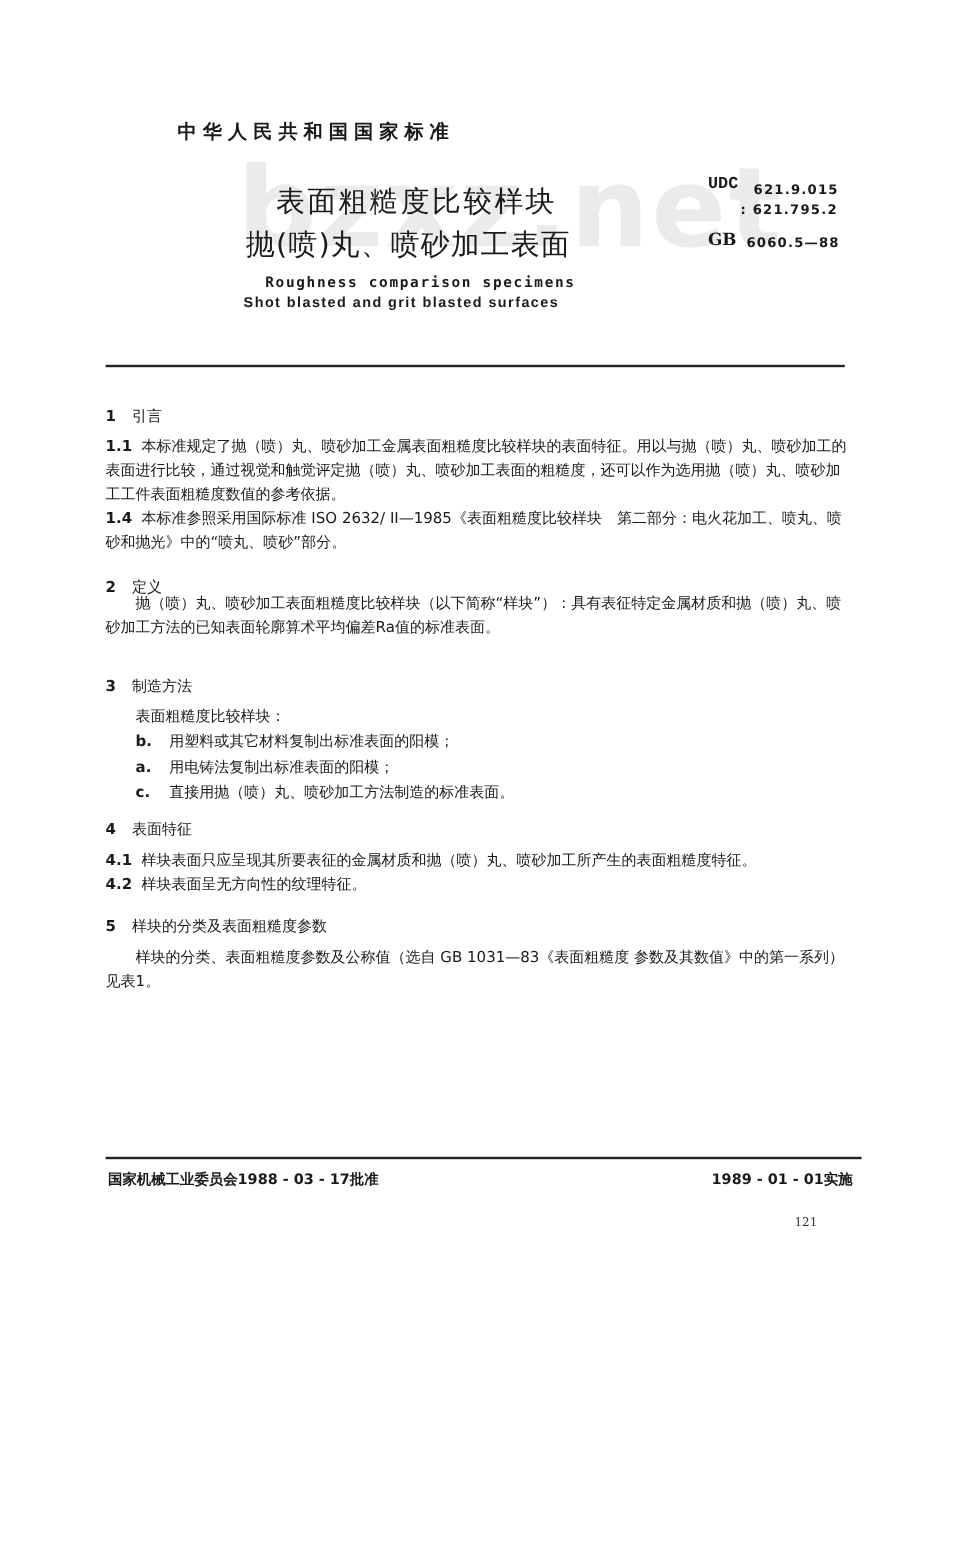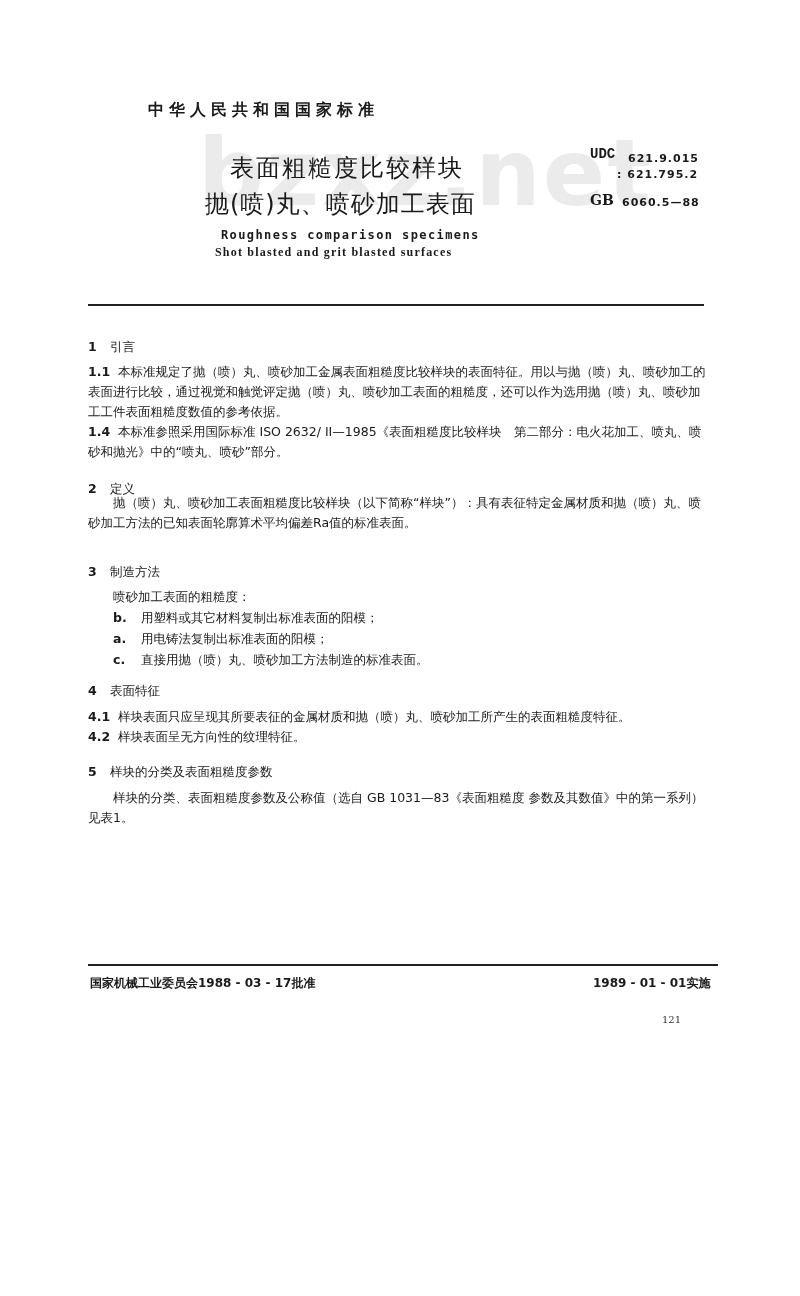--- a/index.html
+++ b/index.html
@@ -12,21 +12,21 @@
     .watermark {
       left: 198px; top: 128px; font-size: 92px; font-weight: bold;
       color: #ebebeb; letter-spacing: 2px; line-height: 1;
       font-family: "DejaVu Sans", sans-serif; z-index: 0;
     }
     .z1 { z-index: 1; }
     .national { left: 148px; top: 100px; font-size: 16px; letter-spacing: 5px; font-weight: bold; }
     .title-cn-1 { left: 230px; top: 152px; font-size: 24px; letter-spacing: 2px; }
     .title-cn-2 { left: 205px; top: 188px; font-size: 24px; letter-spacing: 1px; }
     .title-en-1 { left: 221px; top: 228px; font-size: 12px; font-weight: bold; letter-spacing: 1.4px; font-family: "DejaVu Sans Mono", monospace; }
-    .title-en-2 { left: 203px; top: 245px; font-size: 12px; font-weight: bold; letter-spacing: 1.2px; font-family: Liberation Serif, serif; margin-left: 12px; }
+    .title-en-2 { left: 203px; top: 245px; font-size: 12px; font-weight: bold; letter-spacing: 1.2px; font-family: Liberation Sans, sans-serif; }
     .udc-label { left: 590px; top: 146px; font-size: 14px; font-weight: bold; font-family: Liberation Mono, monospace; }
     .udc-1 { left: 628px; top: 152px; font-size: 11px; font-weight: bold; letter-spacing: 1px; }
     .udc-2 { left: 617px; top: 168px; font-size: 11px; font-weight: bold; letter-spacing: 1px; }
     .gb-label { left: 590px; top: 192px; font-size: 14px; font-weight: bold; font-family: "DejaVu Serif", serif; text-align: center; }
     .gb-code { left: 622px; top: 196px; font-size: 11px; font-weight: bold; letter-spacing: 1px; }
     .rule-top { left: 88px; top: 304px; width: 616px; height: 2px; background: #222; }
     .rule-bottom { left: 88px; top: 964px; width: 630px; height: 2px; background: #222; }
 
     .sec { font-size: 12.5px; line-height: 1; }
     .sec-num { display: inline-block; width: 22px; font-weight: bold; }
@@ -71,21 +71,21 @@
 
 <div class="abs sec" style="left:88px; top:483px;">
   <span class="sec-num">2</span><span class="h">定义</span>
 </div>
 <div class="abs para indent" style="top:493px;">抛（喷）丸、喷砂加工表面粗糙度比较样块（以下简称“样块”）：具有表征特定金属材质和抛（喷）丸、喷砂加工方法的已知表面轮廓算术平均偏差Ra值的标准表面。</div>
 
 <div class="abs sec" style="left:88px; top:566px;">
   <span class="sec-num">3</span><span class="h">制造方法</span>
 </div>
 <div class="abs list" style="top:586px;">
-  <div>喷砂加工表面的粗糙度：</div>
+  <div>表面粗糙度比较样块：</div>
   <div><span class="k">b.</span><span>用塑料或其它材料复制出标准表面的阳模；</span></div>
   <div><span class="k">a.</span><span>用电铸法复制出标准表面的阳模；</span></div>
   <div><span class="k">c.</span><span>直接用抛（喷）丸、喷砂加工方法制造的标准表面。</span></div>
 </div>
 
 <div class="abs sec" style="left:88px; top:685px;">
   <span class="sec-num">4</span><span class="h">表面特征</span>
 </div>
 <div class="abs para" style="top:707px;">
   <b class="num">4.1</b><span>样块表面只应呈现其所要表征的金属材质和抛（喷）丸、喷砂加工所产生的表面粗糙度特征。</span>

